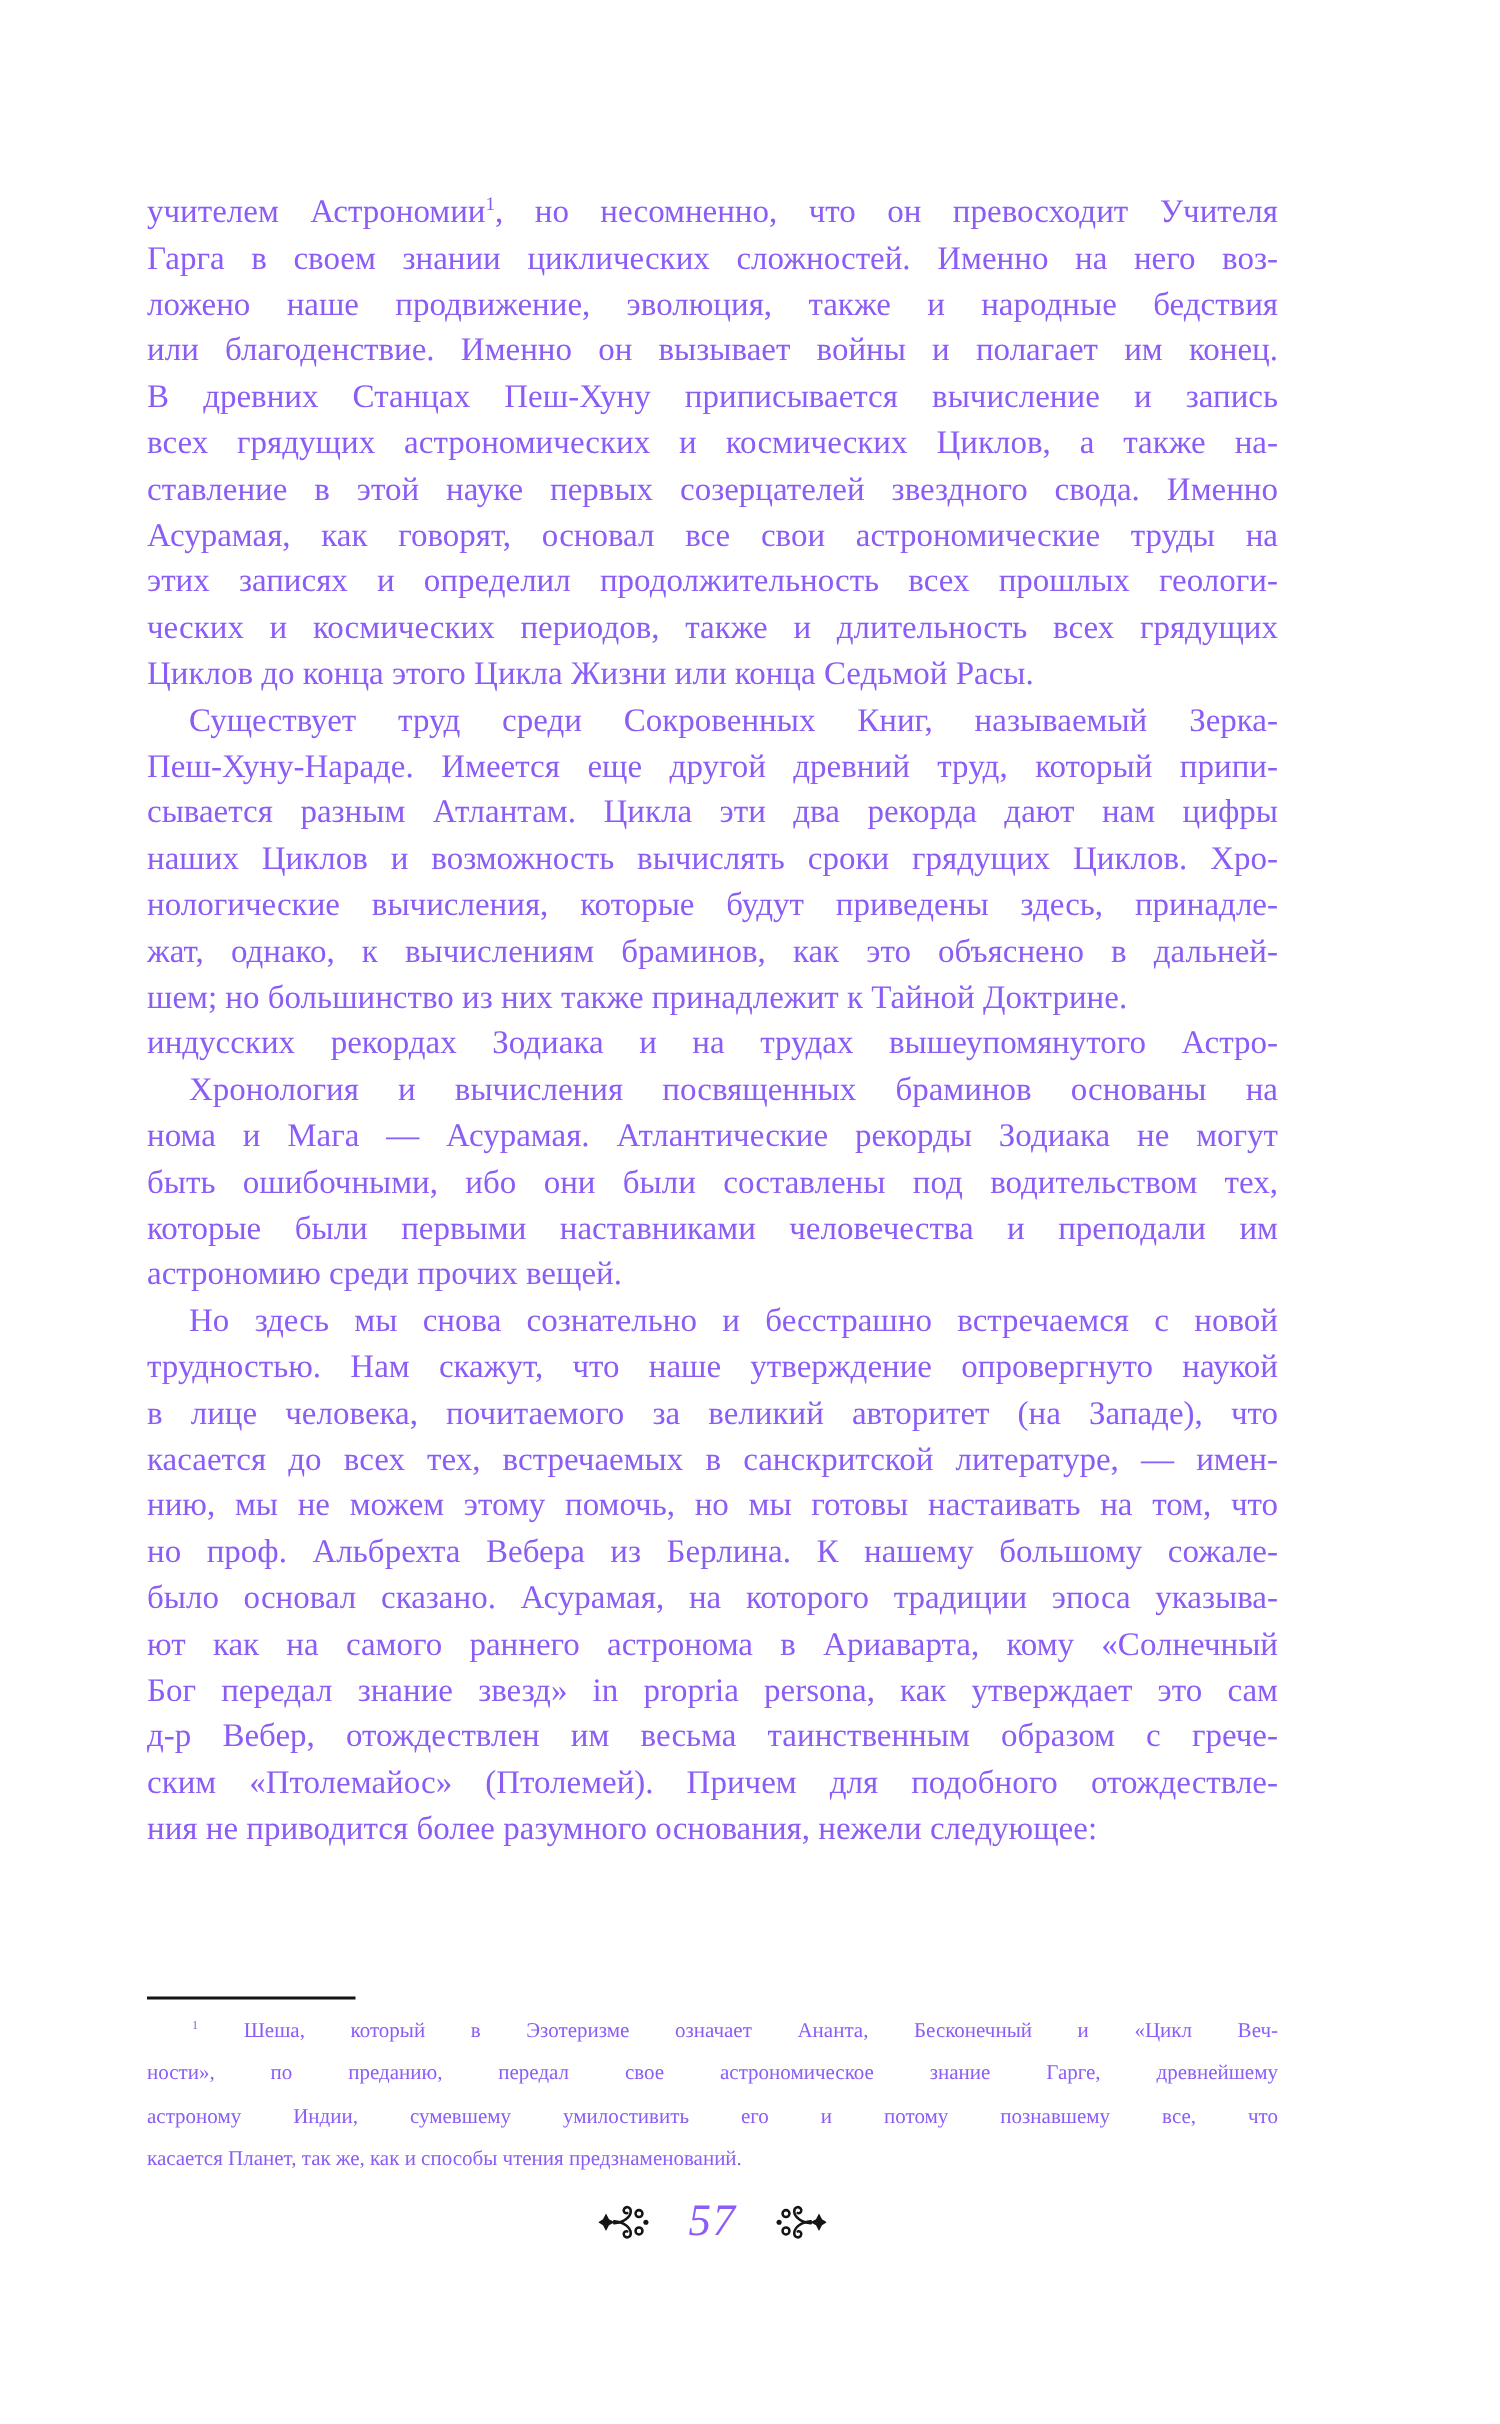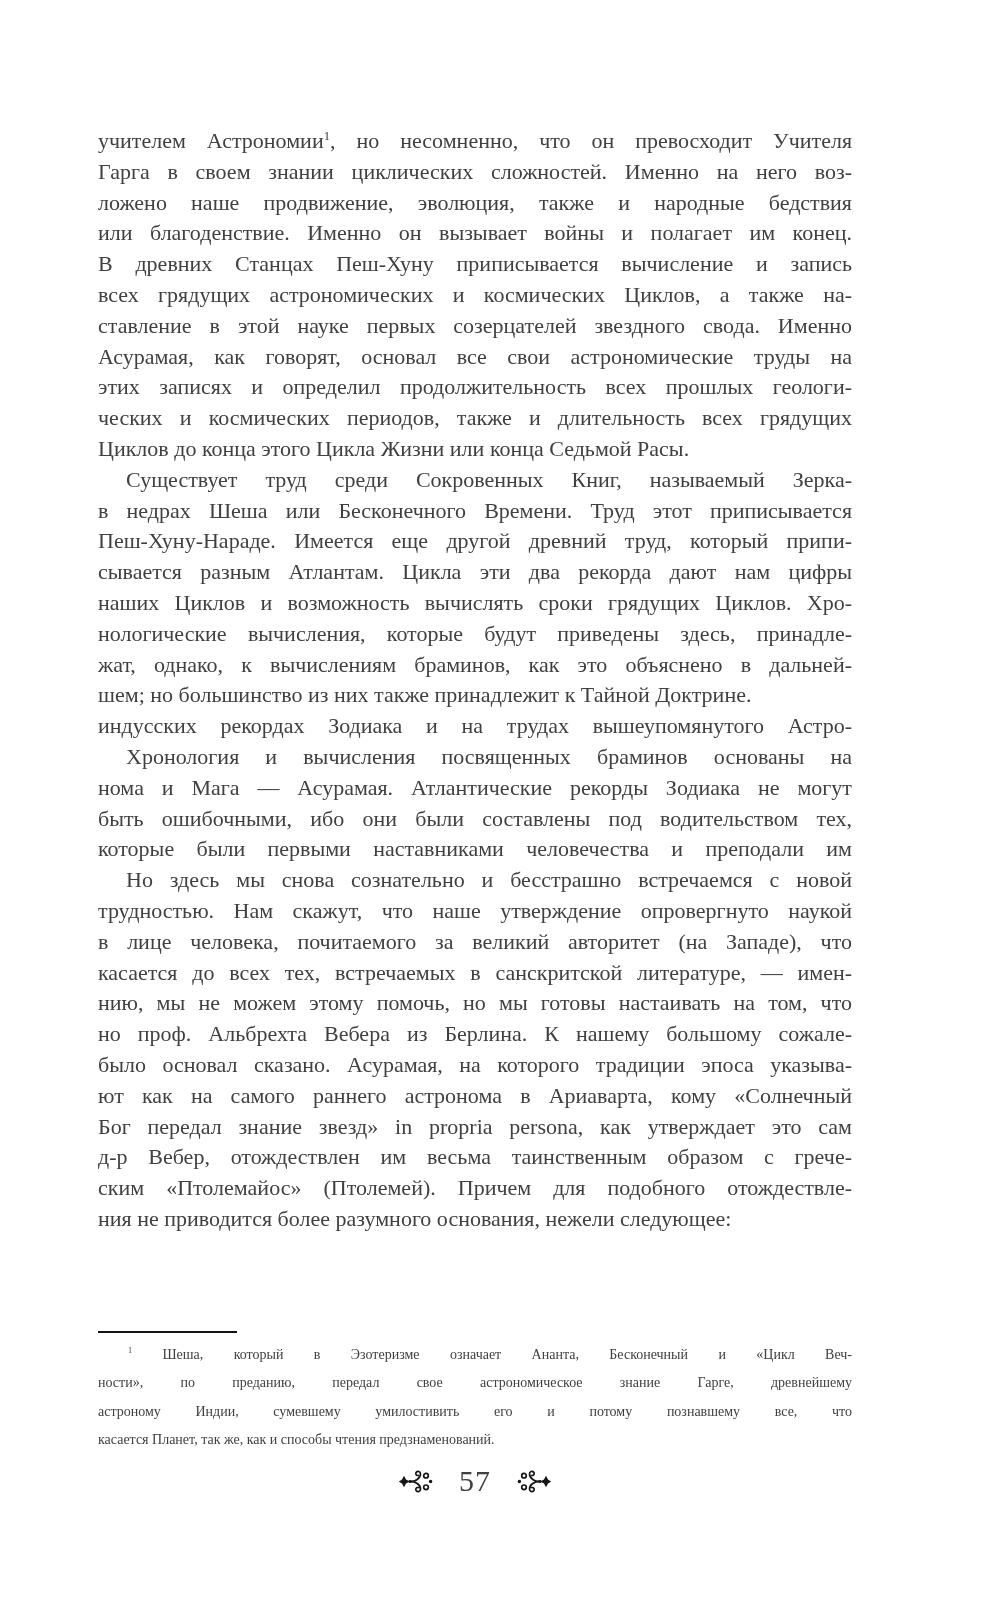--- a/index.html
+++ b/index.html
@@ -6,21 +6,21 @@
     margin: 0;
     padding: 0;
     background: #e8e8e8;
   }
   .page {
     position: relative;
     width: 1000px;
     height: 1616px;
     margin: 0 auto;
     background: #ffffff;
-    color: #404040;
+    color: #8b5cf6;
     font-family: "Liberation Serif", "DejaVu Serif", serif;
     overflow: hidden;
   }
   .body-text {
     position: absolute;
     left: 98px;
     top: 126px;
     width: 754px;
     font-size: 22px;
     line-height: 30.8px;
@@ -79,20 +79,21 @@
     width: 754px;
     height: 42px;
     display: flex;
     align-items: center;
     justify-content: center;
     gap: 20px;
   }
   .page-number {
     font-size: 30px;
     letter-spacing: 1px;
+    font-style: italic;
   }
   .fleuron {
     width: 40px;
     height: 27px;
     display: block;
   }
   .fleuron.mirrored {
     transform: scaleX(-1);
   }
   .fleuron path.curl, .fleuron circle.ring {
@@ -120,34 +121,34 @@
         <div class="line"><span>В древних Станцах Пеш-Хуну приписывается вычисление и запись</span></div>
         <div class="line"><span>всех грядущих астрономических и космических Циклов, а также на-</span></div>
         <div class="line"><span>ставление в этой науке первых созерцателей звездного свода. Именно</span></div>
         <div class="line"><span>Асурамая, как говорят, основал все свои астрономические труды на</span></div>
         <div class="line"><span>этих записях и определил продолжительность всех прошлых геологи-</span></div>
         <div class="line"><span>ческих и космических периодов, также и длительность всех грядущих</span></div>
         <div class="line last"><span>Циклов до конца этого Цикла Жизни или конца Седьмой Расы.</span></div>
       </div>
       <div>
         <div class="line indent"><span>Существует труд среди Сокровенных Книг, называемый Зерка-</span></div>
-        <div class="line"><span>в недрах Шеша или Бесконечного Времени. Труд этот приписывается</span></div>
         <div class="line"><span>Пеш-Хуну-Нараде. Имеется еще другой древний труд, который припи-</span></div>
         <div class="line"><span>сывается разным Атлантам. Цикла эти два рекорда дают нам цифры</span></div>
         <div class="line"><span>наших Циклов и возможность вычислять сроки грядущих Циклов. Хро-</span></div>
         <div class="line"><span>нологические вычисления, которые будут приведены здесь, принадле-</span></div>
         <div class="line"><span>жат, однако, к вычислениям браминов, как это объяснено в дальней-</span></div>
         <div class="line last"><span>шем; но большинство из них также принадлежит к Тайной Доктрине.</span></div>
       </div>
       <div>
         <div class="line"><span>индусских рекордах Зодиака и на трудах вышеупомянутого Астро-</span></div>
         <div class="line indent"><span>Хронология и вычисления посвященных браминов основаны на</span></div>
         <div class="line"><span>нома и Мага — Асурамая. Атлантические рекорды Зодиака не могут</span></div>
         <div class="line"><span>быть ошибочными, ибо они были составлены под водительством тех,</span></div>
         <div class="line"><span>которые были первыми наставниками человечества и преподали им</span></div>
+        <div class="line last"><span>астрономию среди прочих вещей.</span></div>
       </div>
       <div>
         <div class="line indent"><span>Но здесь мы снова сознательно и бесстрашно встречаемся с новой</span></div>
         <div class="line"><span>трудностью. Нам скажут, что наше утверждение опровергнуто наукой</span></div>
         <div class="line"><span>в лице человека, почитаемого за великий авторитет (на Западе), что</span></div>
         <div class="line"><span>касается до всех тех, встречаемых в санскритской литературе, — имен-</span></div>
         <div class="line"><span>нию, мы не можем этому помочь, но мы готовы настаивать на том, что</span></div>
         <div class="line"><span>но проф. Альбрехта Вебера из Берлина. К нашему большому сожале-</span></div>
         <div class="line"><span>было основал сказано. Асурамая, на которого традиции эпоса указыва-</span></div>
         <div class="line"><span>ют как на самого раннего астронома в Ариаварта, кому «Солнечный</span></div>

